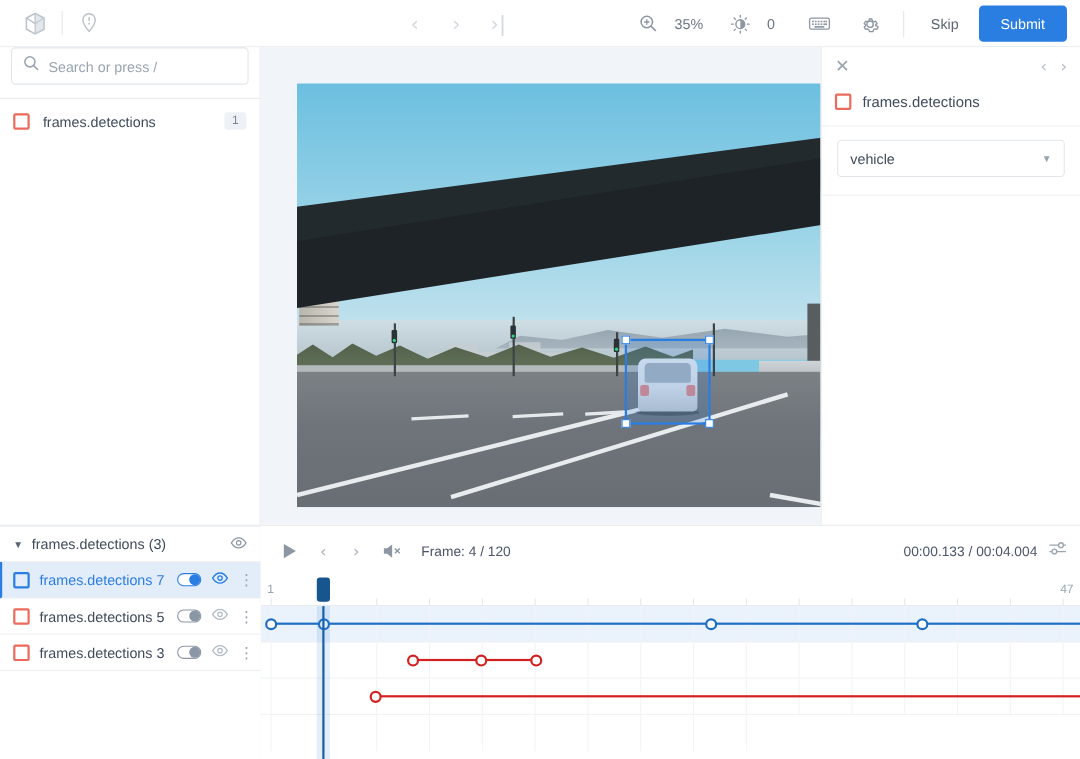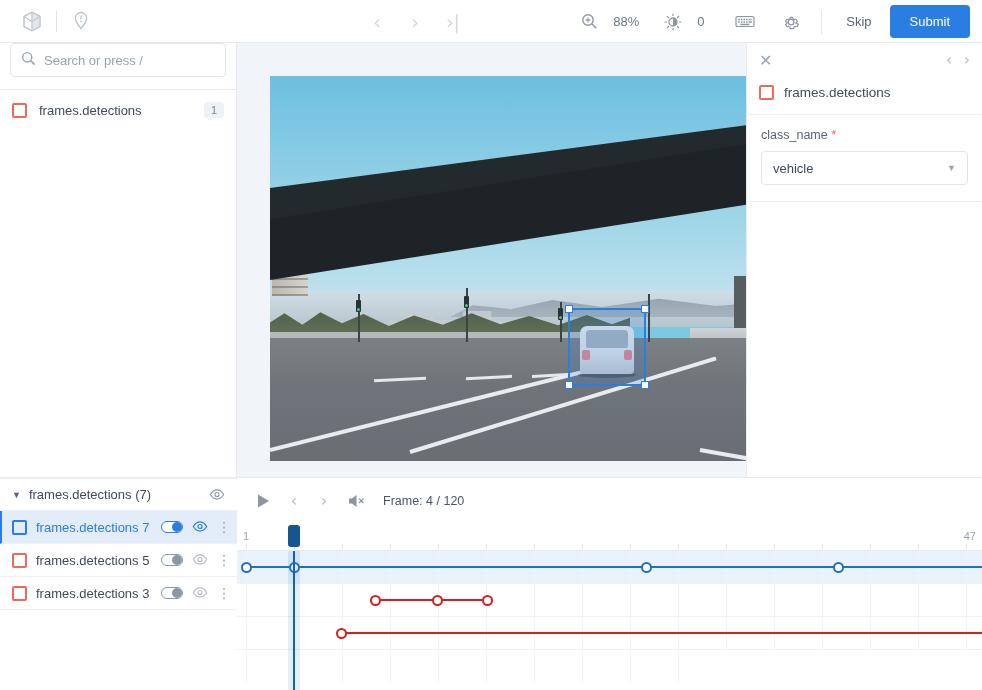--- a/index.html
+++ b/index.html
@@ -345,21 +345,21 @@
     <div class="tb-right">
       <div class="zoom-group">
         <div class="tb-icon-btn">
           <svg width="17" height="17" viewBox="0 0 17 17">
               <circle cx="7" cy="7" r="5.2" fill="none" stroke="#8d97a4" stroke-width="1.4"></circle>
               <line x1="10.8" y1="10.8" x2="15.2" y2="15.2" stroke="#8d97a4" stroke-width="1.5"></line>
               <line x1="4.6" y1="7" x2="9.4" y2="7" stroke="#8d97a4" stroke-width="1.2"></line>
               <line x1="7" y1="4.6" x2="7" y2="9.4" stroke="#8d97a4" stroke-width="1.2"></line>
             </svg>
         </div>
-        <span class="tb-val">88%</span>
+        <span class="tb-val">35%</span>
       </div>
       <div class="bright-group" style="margin-left:14px;">
         <div class="tb-icon-btn">
           <svg width="18" height="18" viewBox="0 0 18 18">
               <circle cx="9" cy="9" r="4" fill="none" stroke="#8d97a4" stroke-width="1.3"></circle>
               <path d="M9 5a4 4 0 010 8z" fill="#8d97a4"></path>
               <g stroke="#8d97a4" stroke-width="1.2" stroke-linecap="round">
                 <line x1="9" y1="1" x2="9" y2="2.6"></line>
                 <line x1="9" y1="15.4" x2="9" y2="17"></line>
                 <line x1="1" y1="9" x2="2.6" y2="9"></line>
@@ -420,21 +420,21 @@
     <div class="tool-row">
       <span class="sq"></span>
       <span class="tool-label">frames.detections</span>
       <span class="badge">1</span>
     </div>
   </div>
 
   <div class="annotations">
     <div class="ann-group">
       <span class="caret">▼</span>
-      <span class="ann-group-label">frames.detections (7)</span>
+      <span class="ann-group-label">frames.detections (3)</span>
       <span class="eye">
         <svg width="16" height="11" viewBox="0 0 16 11">
             <path d="M8 .9C4.2.9 1.3 5.5 1.3 5.5S4.2 10.1 8 10.1s6.7-4.6 6.7-4.6S11.8.9 8 .9z" fill="none" stroke="#8d97a4" stroke-width="1.1"></path>
             <circle cx="8" cy="5.5" r="2" fill="none" stroke="#8d97a4" stroke-width="1.1"></circle>
           </svg>
       </span>
     </div>
 
     <div class="ann-row selected">
       <span class="sq blue"></span>
@@ -542,24 +542,20 @@
         <span class="rp-chev">‹</span>
         <span class="rp-chev">›</span>
       </span>
     </div>
     <div class="rp-title-row">
       <span class="sq"></span>
       <span class="rp-title">frames.detections</span>
     </div>
 
     <div class="rp-sec">
-      <div class="field-label">
-        <span>class_name</span>
-        <span class="req">*</span>
-      </div>
       <div class="select">
         <span class="val">vehicle</span>
         <span class="caret-dn">▼</span>
       </div>
     </div>
 
     <div class="rp-sec">
     </div>
   </div>
 
@@ -573,20 +569,31 @@
       <span class="tl-chev">‹</span>
       <span class="tl-chev">›</span>
       <span class="mute-btn">
         <svg width="22" height="16" viewBox="0 0 22 16">
             <path d="M2 5.5h3L9.5 2v12L5 10.5H2z" fill="#8d97a4"></path>
             <line x1="12" y1="5.6" x2="16.4" y2="10" stroke="#8d97a4" stroke-width="1.3"></line>
             <line x1="16.4" y1="5.6" x2="12" y2="10" stroke="#8d97a4" stroke-width="1.3"></line>
           </svg>
       </span>
       <span class="frame-txt">Frame: 4  / 120</span>
+      <span class="tl-right">
+        <span class="time-txt">00:00.133 / 00:04.004</span>
+        <span>
+          <svg width="17" height="15" viewBox="0 0 17 15">
+              <line x1="1" y1="4.6" x2="16" y2="4.6" stroke="#9aa4b0" stroke-width="1.2"></line>
+              <line x1="1" y1="10.4" x2="16" y2="10.4" stroke="#9aa4b0" stroke-width="1.2"></line>
+              <circle cx="11.5" cy="4.6" r="2.2" fill="#fff" stroke="#9aa4b0" stroke-width="1.2"></circle>
+              <circle cx="5.5" cy="10.4" r="2.2" fill="#fff" stroke="#9aa4b0" stroke-width="1.2"></circle>
+            </svg>
+        </span>
+      </span>
     </div>
 
     <div class="ruler">
       <span class="ruler-num" style="left:6px;">1</span>
       <span class="ruler-num" style="right:6px;">47</span>
       <span class="tick" style="left:9px;"></span>
         <span class="tick" style="left:57px;"></span>
       <span class="tick" style="left:105px;"></span>
         <span class="tick" style="left:153px;"></span>
       <span class="tick" style="left:201px;"></span>

